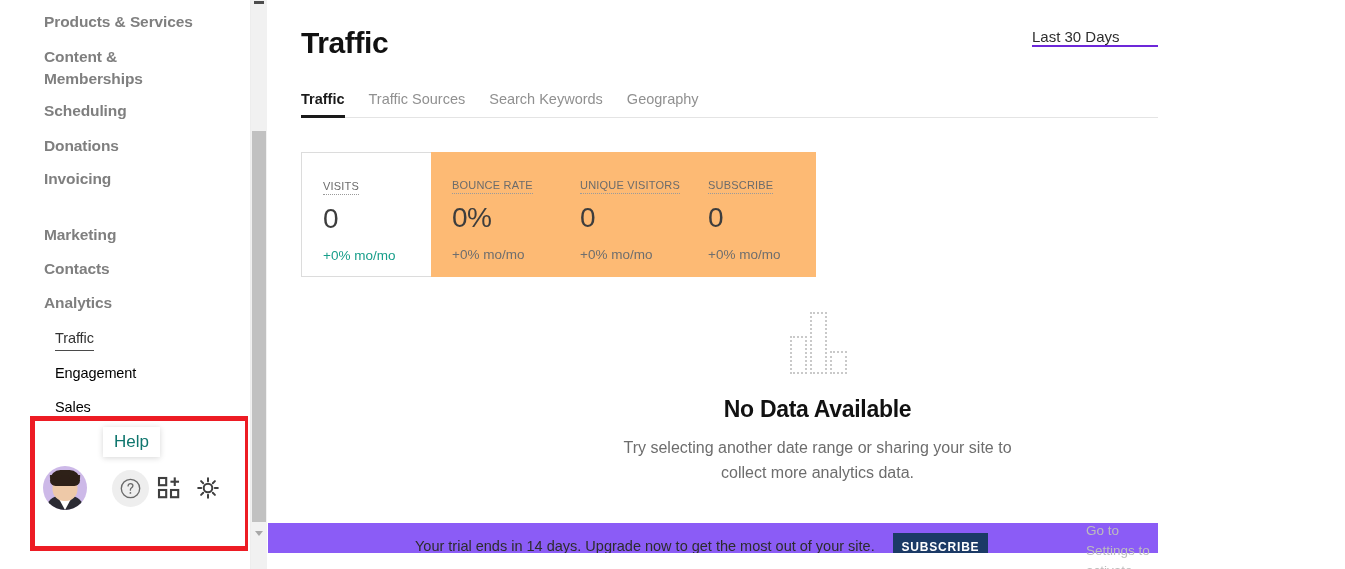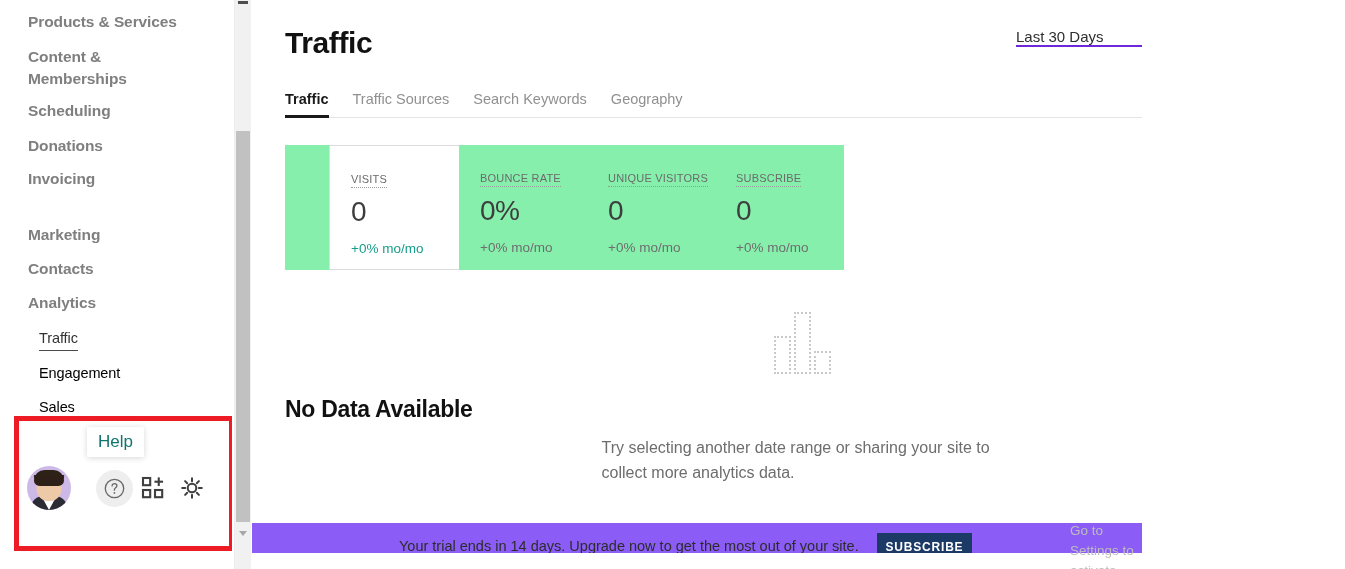--- a/index.html
+++ b/index.html
@@ -12,20 +12,21 @@
     overflow: hidden;
     background: #ffffff;
     font-family: "Liberation Sans", sans-serif;
     -webkit-font-smoothing: antialiased;
   }
   #app {
     position: relative;
     width: 1142px;
     height: 569px;
     overflow: hidden;
+    margin-left: 16px;
   }
 
   
   #sidebar {
     position: absolute;
     left: 0; top: 0;
     width: 232px;
     height: 569px;
     background: #ffffff;
     overflow: hidden;
@@ -306,26 +307,25 @@
     position: absolute;
     left: 0; bottom: -1px;
     width: 100%;
     height: 3px;
     background: #1a1a1a;
   }
 
   
   #stats {
     position: absolute;
-    left: 33px; top: 145px;
+    left: 33px; top: 152px;
     width: 515px;
     height: 125px;
     display: flex;
-    background: #86efac;
-    padding-left: 44px;
+    background: #fdba74;
   }
   .stat {
     position: relative;
     box-sizing: border-box;
     padding: 23px 0 0 21px;
     cursor: pointer;
   }
   .stat.first {
     width: 130px;
     background: #ffffff;
@@ -353,21 +353,21 @@
     color: #6e6e6e;
     margin-top: 13px;
   }
   .stat.first .stat-delta { color: #179e8a; }
 
   
   #empty-state {
     position: absolute;
     left: 33px; top: 310px;
     width: 1033px;
-    text-align: left;
+    text-align: center;
   }
   #empty-icon {
     width: 64px;
     height: 64px;
     margin: 0 auto;
     position: relative;
   }
   .ebar {
     position: absolute;
     bottom: 0;

